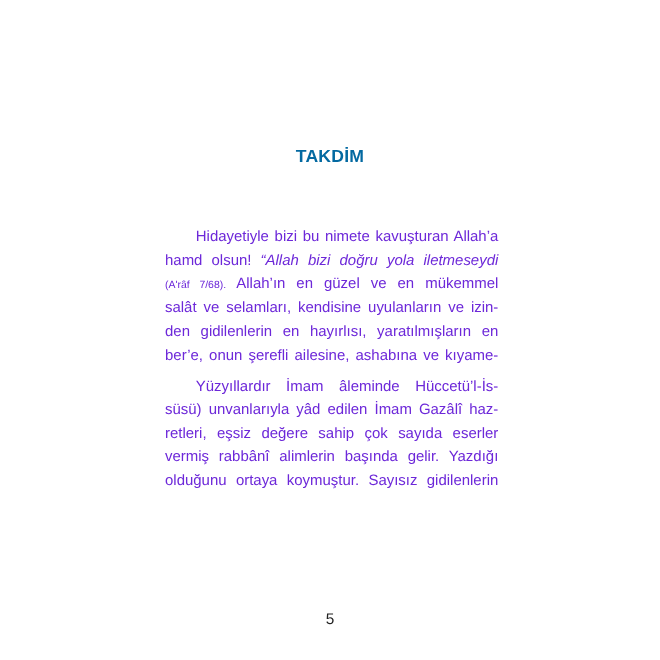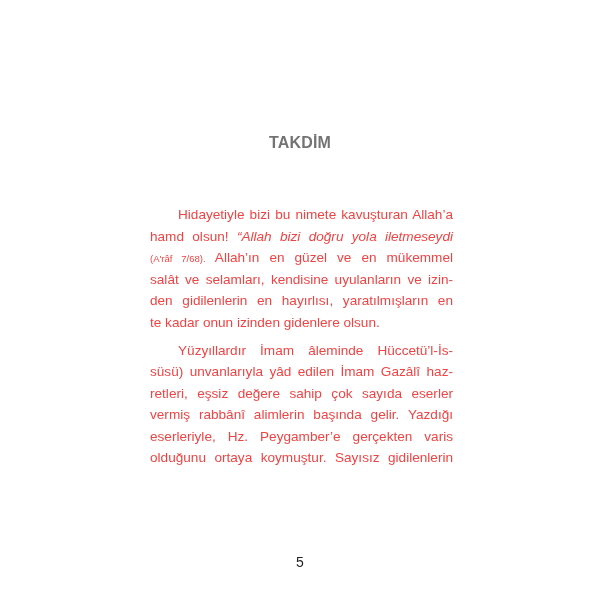--- a/index.html
+++ b/index.html
@@ -23,30 +23,30 @@
     }
     .title {
       position: absolute;
       left: 0;
       width: 600px;
       top: 134px;
       text-align: center;
       font-weight: bold;
       font-size: 16px;
       letter-spacing: 0.2px;
-      color: #737373;
+      color: #0369a1;
     }
     .body-text {
       position: absolute;
       left: 150px;
       width: 303px;
       top: 204px;
       font-size: 13.6px;
       line-height: 21.5px;
-      color: #ef4444;
+      color: #6d28d9;
     }
     .line {
       display: block;
       text-align: justify;
       text-align-last: justify;
       white-space: nowrap;
       height: 21.5px;
     }
     .line.last {
       text-align-last: left;
@@ -81,31 +81,30 @@
   <div class="title">TAKDİM</div>
 
   <div class="body-text">
 
     <div>
       <span class="line indent">Hidayetiyle bizi bu nimete kavuşturan Allah’a</span>
       <span class="line"><span>hamd olsun!</span> <span class="quote">“Allah bizi doğru yola iletmeseydi</span></span>
       <span class="line"><span class="ref">(A'râf 7/68).</span> <span>Allah’ın en güzel ve en mükemmel</span></span>
       <span class="line">salât ve selamları, kendisine uyulanların ve izin-</span>
       <span class="line">den gidilenlerin en hayırlısı, yaratılmışların en</span>
-      <span class="line last">te kadar onun izinden gidenlere olsun.</span>
+      <span class="line">ber’e, onun şerefli ailesine, ashabına ve kıyame-</span>
     </div>
 
     <div class="para-gap"></div>
 
     <div>
       <span class="line indent">Yüzyıllardır İmam âleminde Hüccetü’l-İs-</span>
       <span class="line">süsü) unvanlarıyla yâd edilen İmam Gazâlî haz-</span>
       <span class="line">retleri, eşsiz değere sahip çok sayıda eserler</span>
       <span class="line">vermiş rabbânî alimlerin başında gelir. Yazdığı</span>
-      <span class="line">eserleriyle, Hz. Peygamber’e gerçekten varis</span>
       <span class="line">olduğunu ortaya koymuştur. Sayısız gidilenlerin</span>
     </div>
 
   </div>
 
   <div class="page-number">5</div>
 
 </div>
 
 </body></html>

